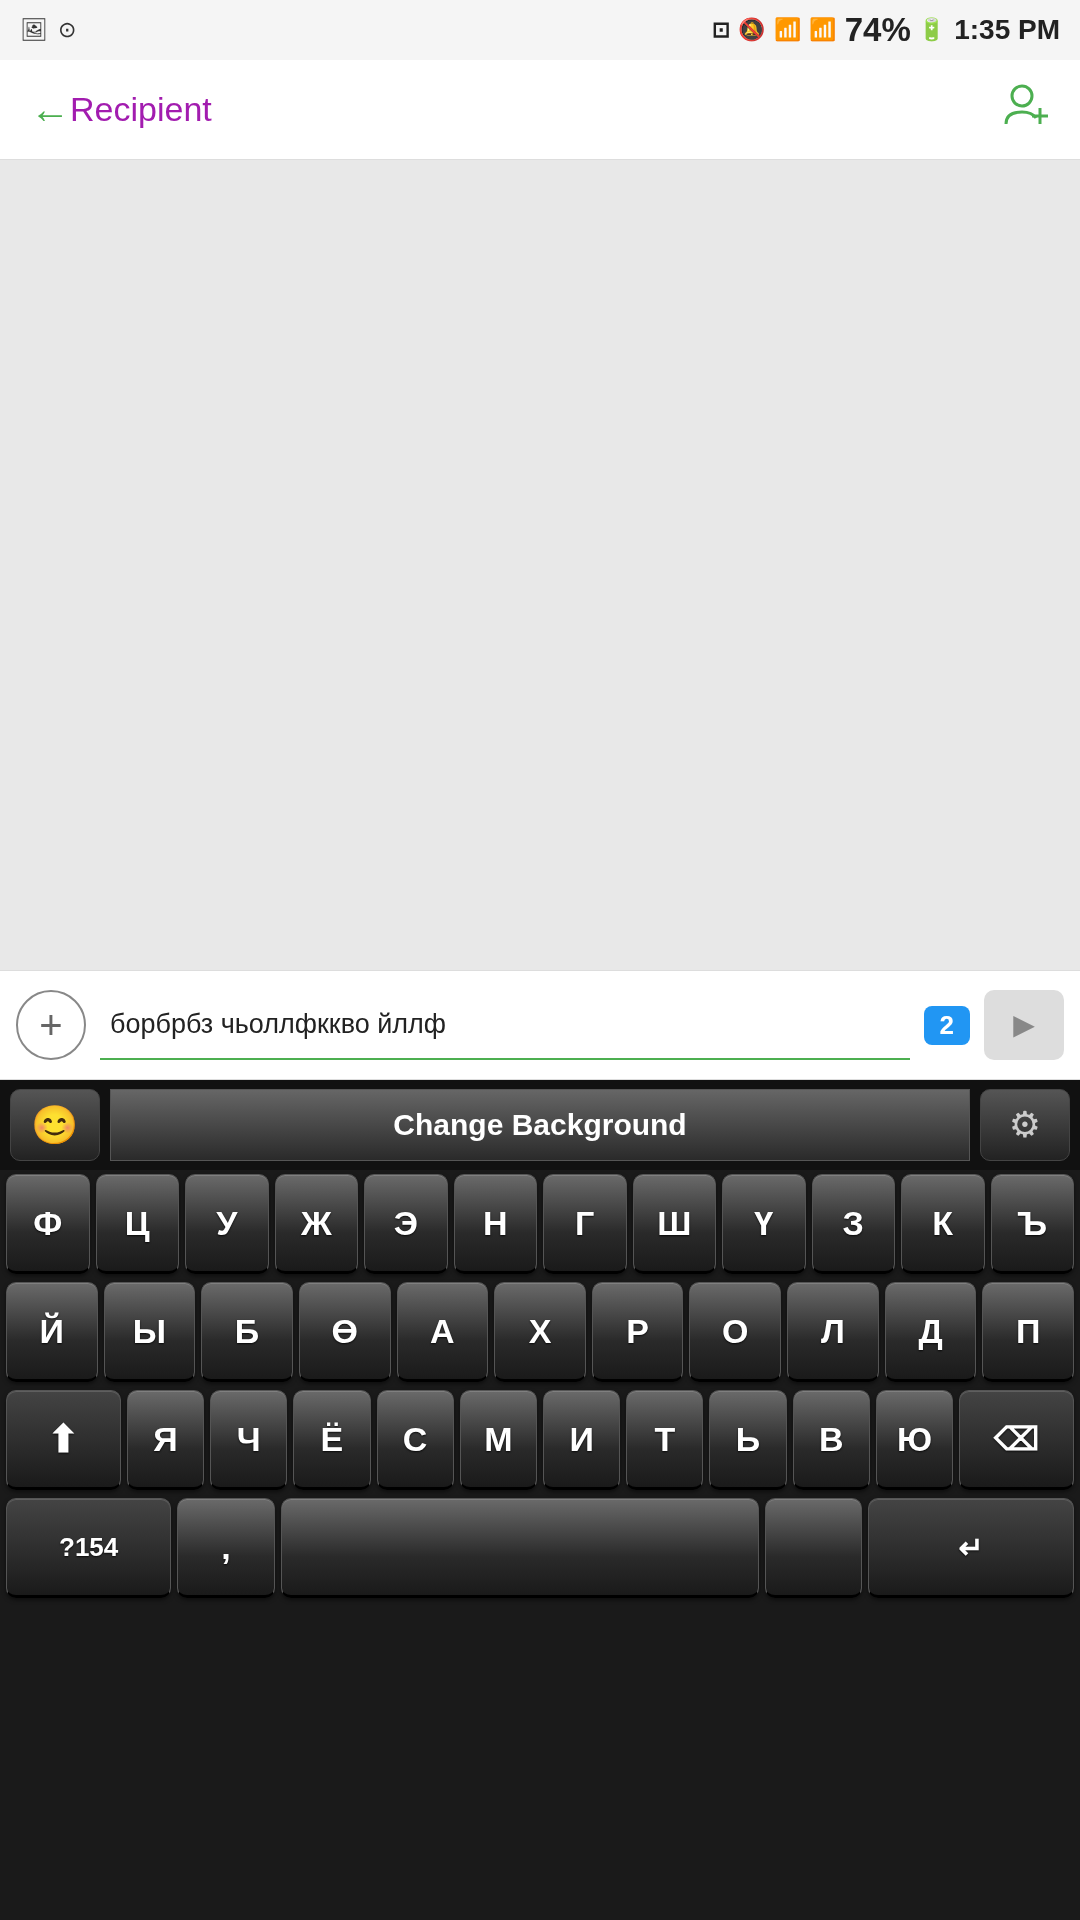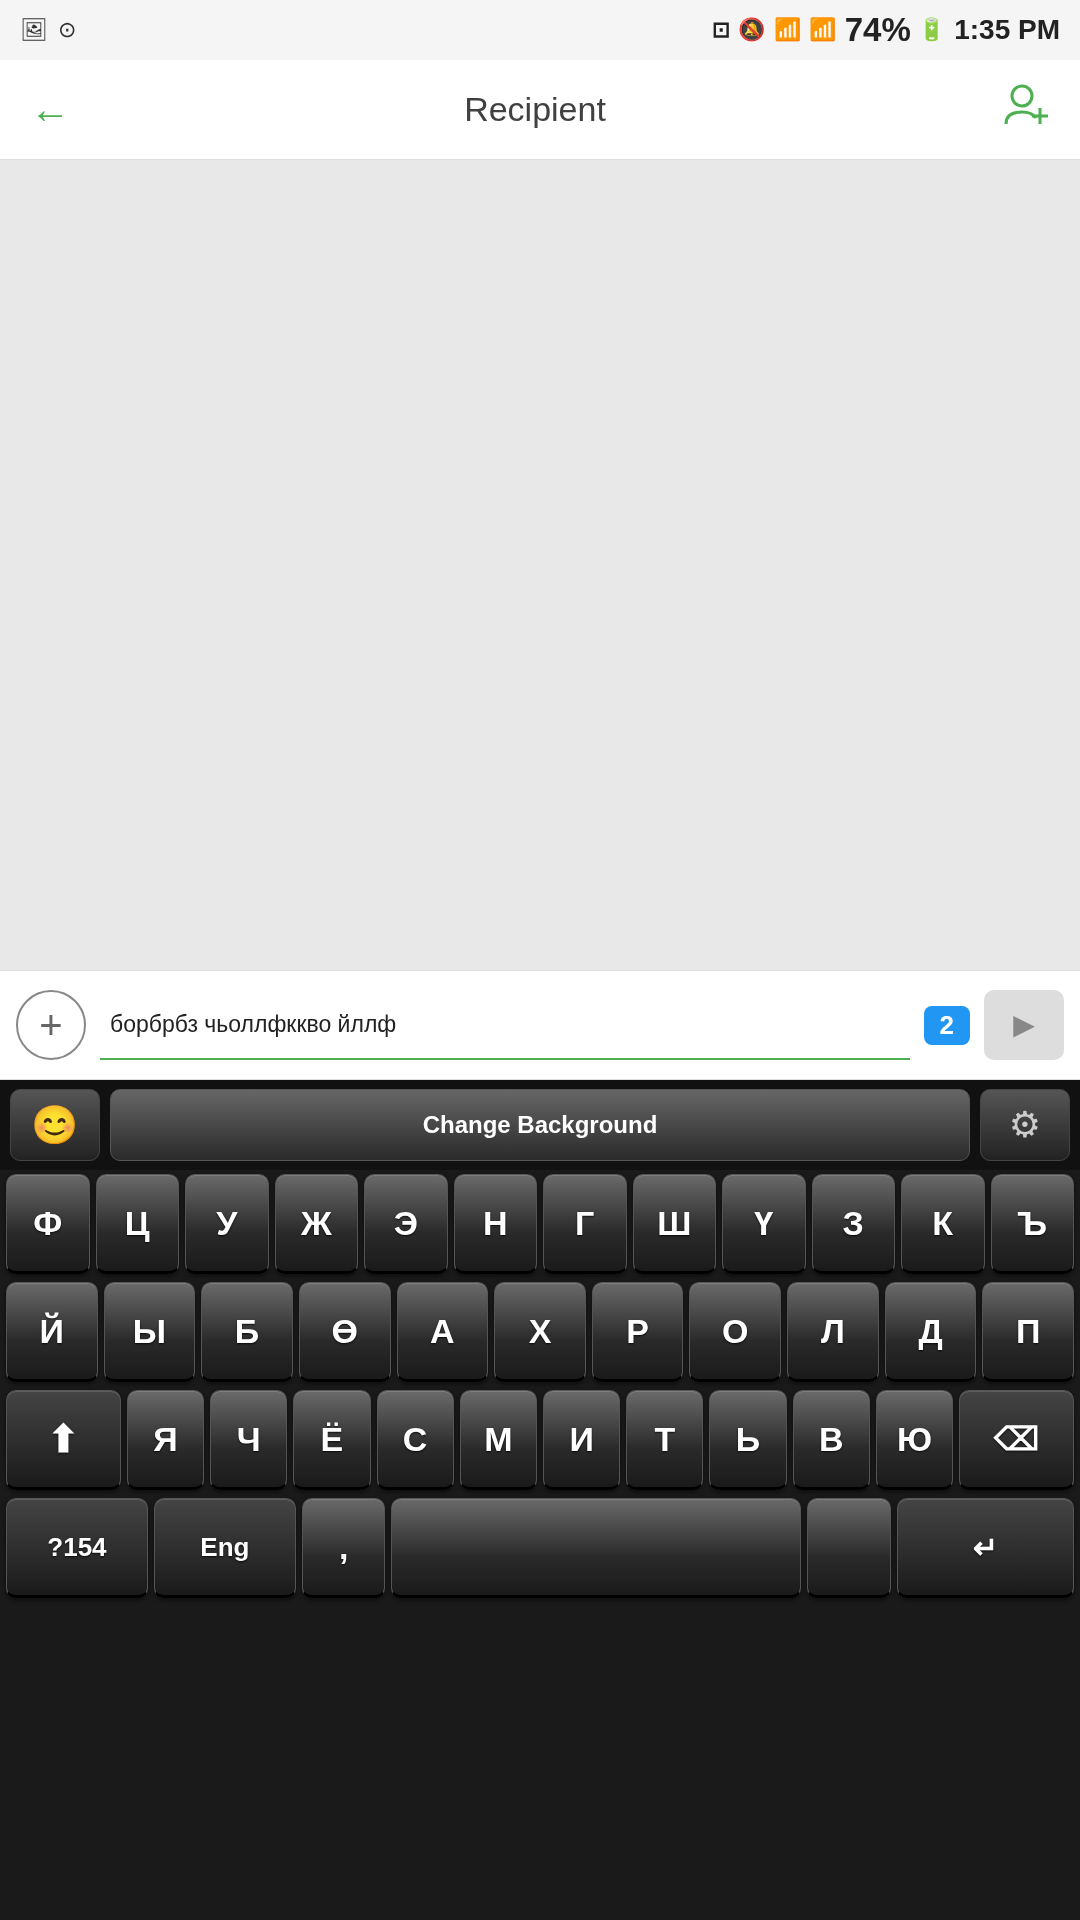--- a/index.html
+++ b/index.html
@@ -55,23 +55,22 @@
       border-bottom: 1px solid #ddd;
     }
     #back-button {
       font-size: 40px;
       color: #4caf50;
       cursor: pointer;
       font-weight: bold;
     }
     #recipient-label {
       font-size: 34px;
-      color: #404040;
+      color: #a21caf;
       flex: 1;
-      text-align: center;
     }
     #add-contact-button {
       font-size: 40px;
       color: #4caf50;
       cursor: pointer;
     }
 
     
     #message-area {
       width: 1080px;
@@ -103,21 +102,21 @@
       color: #666;
       cursor: pointer;
       flex-shrink: 0;
     }
     #text-input {
       flex: 1;
       height: 70px;
       border: none;
       border-bottom: 2.5px solid #4caf50;
       outline: none;
-      font-size: 23px;
+      font-size: 27px;
       color: #222;
       background: transparent;
       padding: 0 10px;
     }
     #char-count-badge {
       background: #2196f3;
       color: white;
       border-radius: 8px;
       padding: 4px 16px;
       font-size: 26px;
@@ -167,25 +166,25 @@
       justify-content: center;
       font-size: 38px;
       cursor: pointer;
       border: 1px solid #444;
       flex-shrink: 0;
     }
     #change-bg-button {
       flex: 1;
       height: 72px;
       background: linear-gradient(180deg, #666 0%, #2a2a2a 100%);
-      border-radius: 10px;
-      display: flex;
-      align-items: center;
-      justify-content: center;
-      font-size: 24px;
+      border-radius: 0;
+      display: flex;
+      align-items: center;
+      justify-content: center;
+      font-size: 30px;
       font-weight: bold;
       color: white;
       cursor: pointer;
       border: 1px solid #555;
     }
     #settings-button {
       width: 90px;
       height: 72px;
       background: linear-gradient(180deg, #555 0%, #222 100%);
       border-radius: 10px;
@@ -344,20 +343,19 @@
     <div class="key">И</div>
     <div class="key">Т</div>
     <div class="key">Ь</div>
     <div class="key">В</div>
     <div class="key">Ю</div>
     <div class="key key-backspace" style="font-size:32px;">⌫</div>
   </div>
 
   <div class="keyboard-row keyboard-bottom-row">
     <div class="key key-bottom-special">?154</div>
-    <div class="key key-bottom-special">Eng</div>
     <div class="key" style="flex:0.7;">,</div>
     <div class="key key-space"></div>
     <div class="key" style="flex:0.7;"></div>
     <div class="key key-enter" style="font-size:30px;">↵</div>
   </div>
 
 </div>
 
 </body></html>

